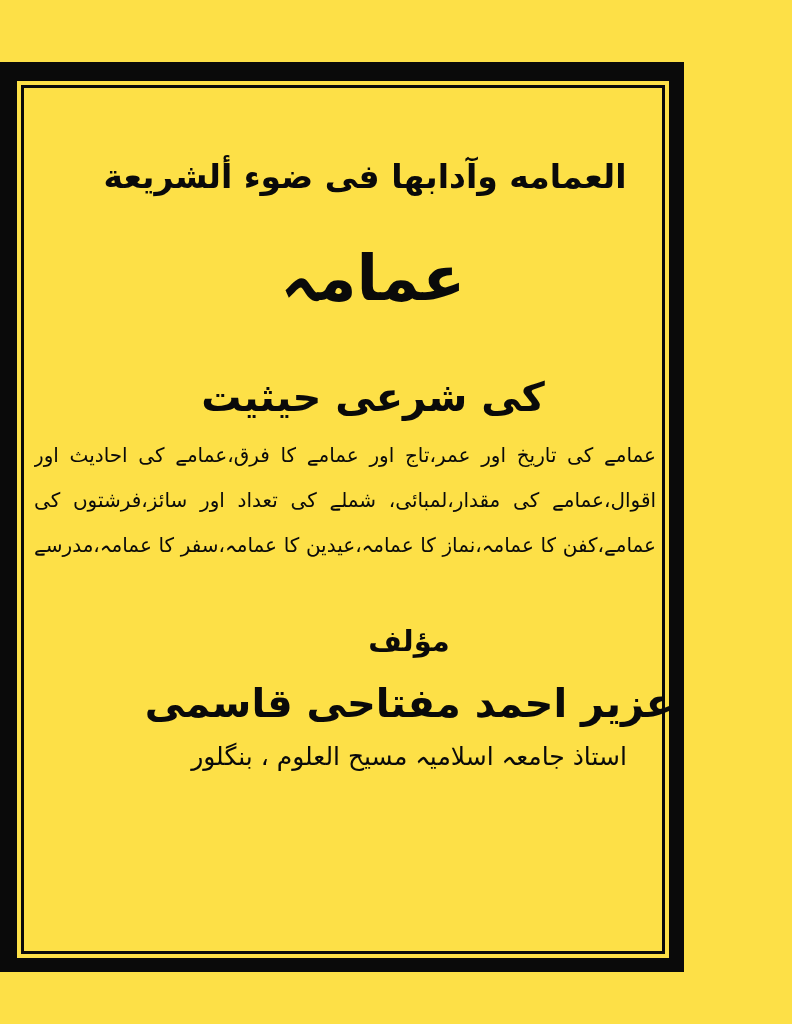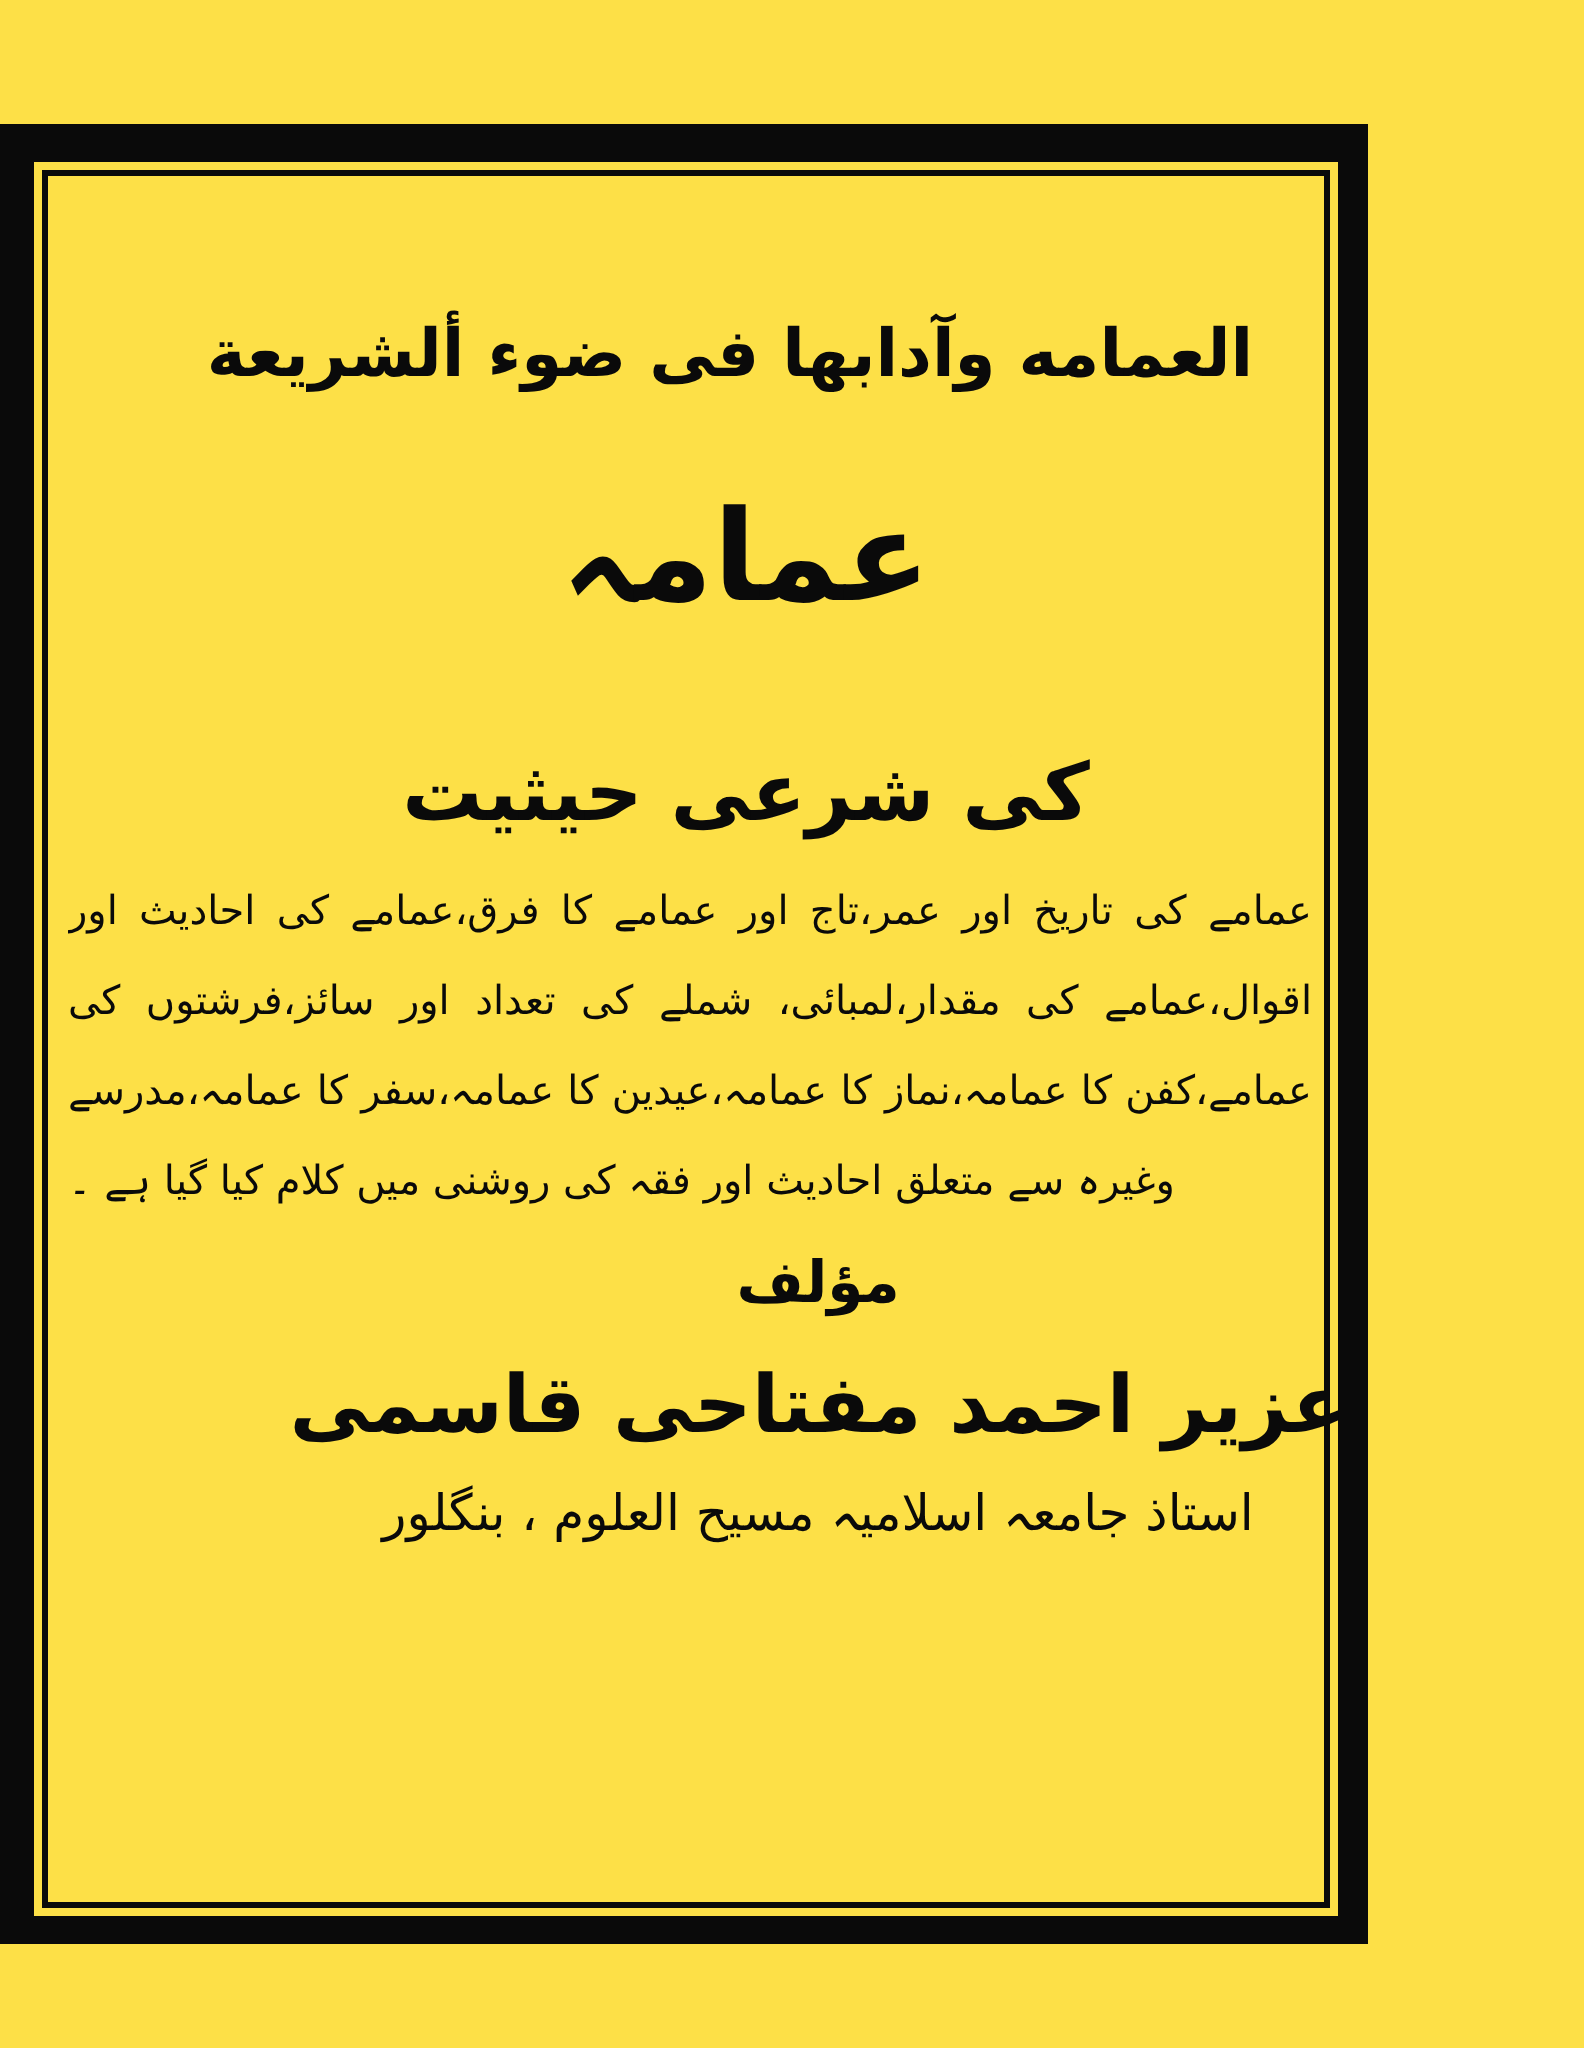--- a/index.html
+++ b/index.html
@@ -144,21 +144,20 @@
   <div class="header-title">العمامه وآدابها فى ضوء ألشريعة</div>
 
   <div class="main-title">عمامہ</div>
 
   <div class="subtitle">کی شرعی حیثیت</div>
 
   <div class="desc">
     <div class="desc-line">عمامے کی تاریخ اور عمر،تاج اور عمامے کا فرق،عمامے کی احادیث اور سلف کے</div>
     <div class="desc-line">اقوال،عمامے کی مقدار،لمبائی، شملے کی تعداد اور سائز،فرشتوں کی پگڑیاں،رنگین</div>
     <div class="desc-line">عمامے،کفن کا عمامہ،نماز کا عمامہ،عیدین کا عمامہ،سفر کا عمامہ،مدرسے کا عمامہ</div>
-    <div class="desc-line last">وغیرہ سے متعلق احادیث اور فقہ کی روشنی میں کلام کیا گیا ہے ۔</div>
   </div>
 
   <div class="author-block">
     <div class="author-label">مؤلف</div>
     <div class="author-name">عزیر احمد مفتاحی قاسمی</div>
     <div class="author-affiliation">استاذ جامعہ اسلامیہ مسیح العلوم ، بنگلور</div>
   </div>
 
 </div>
 

